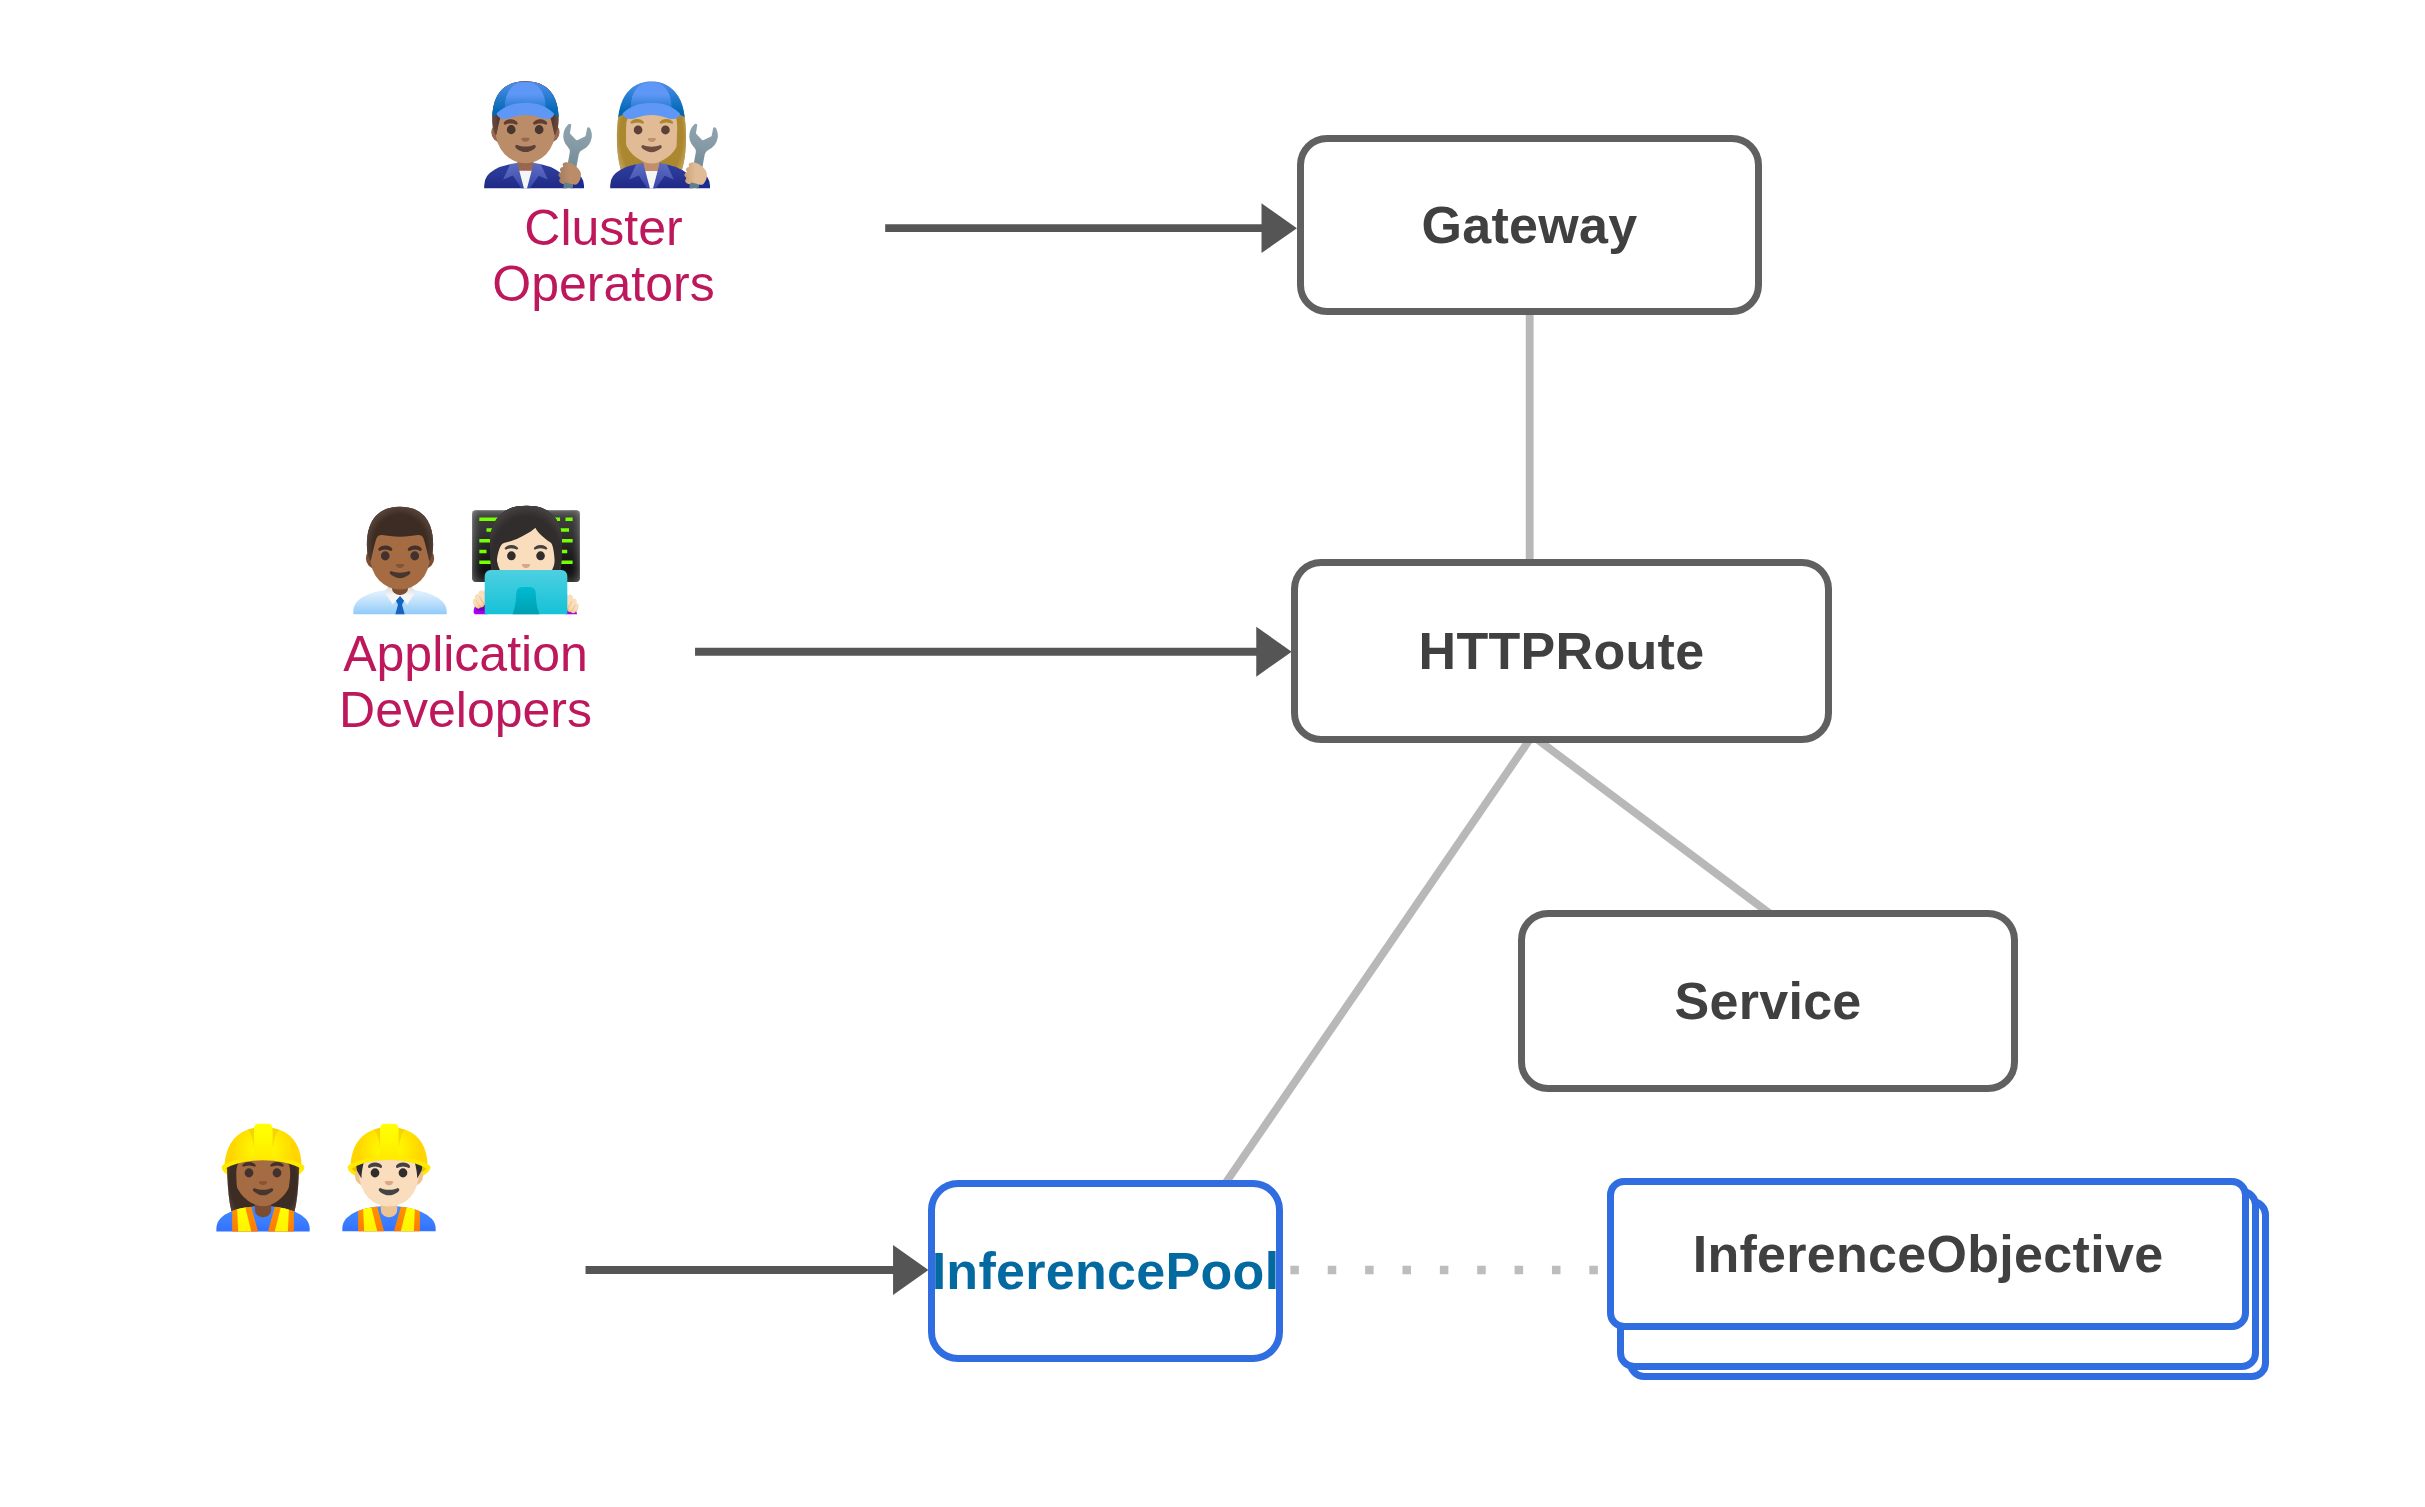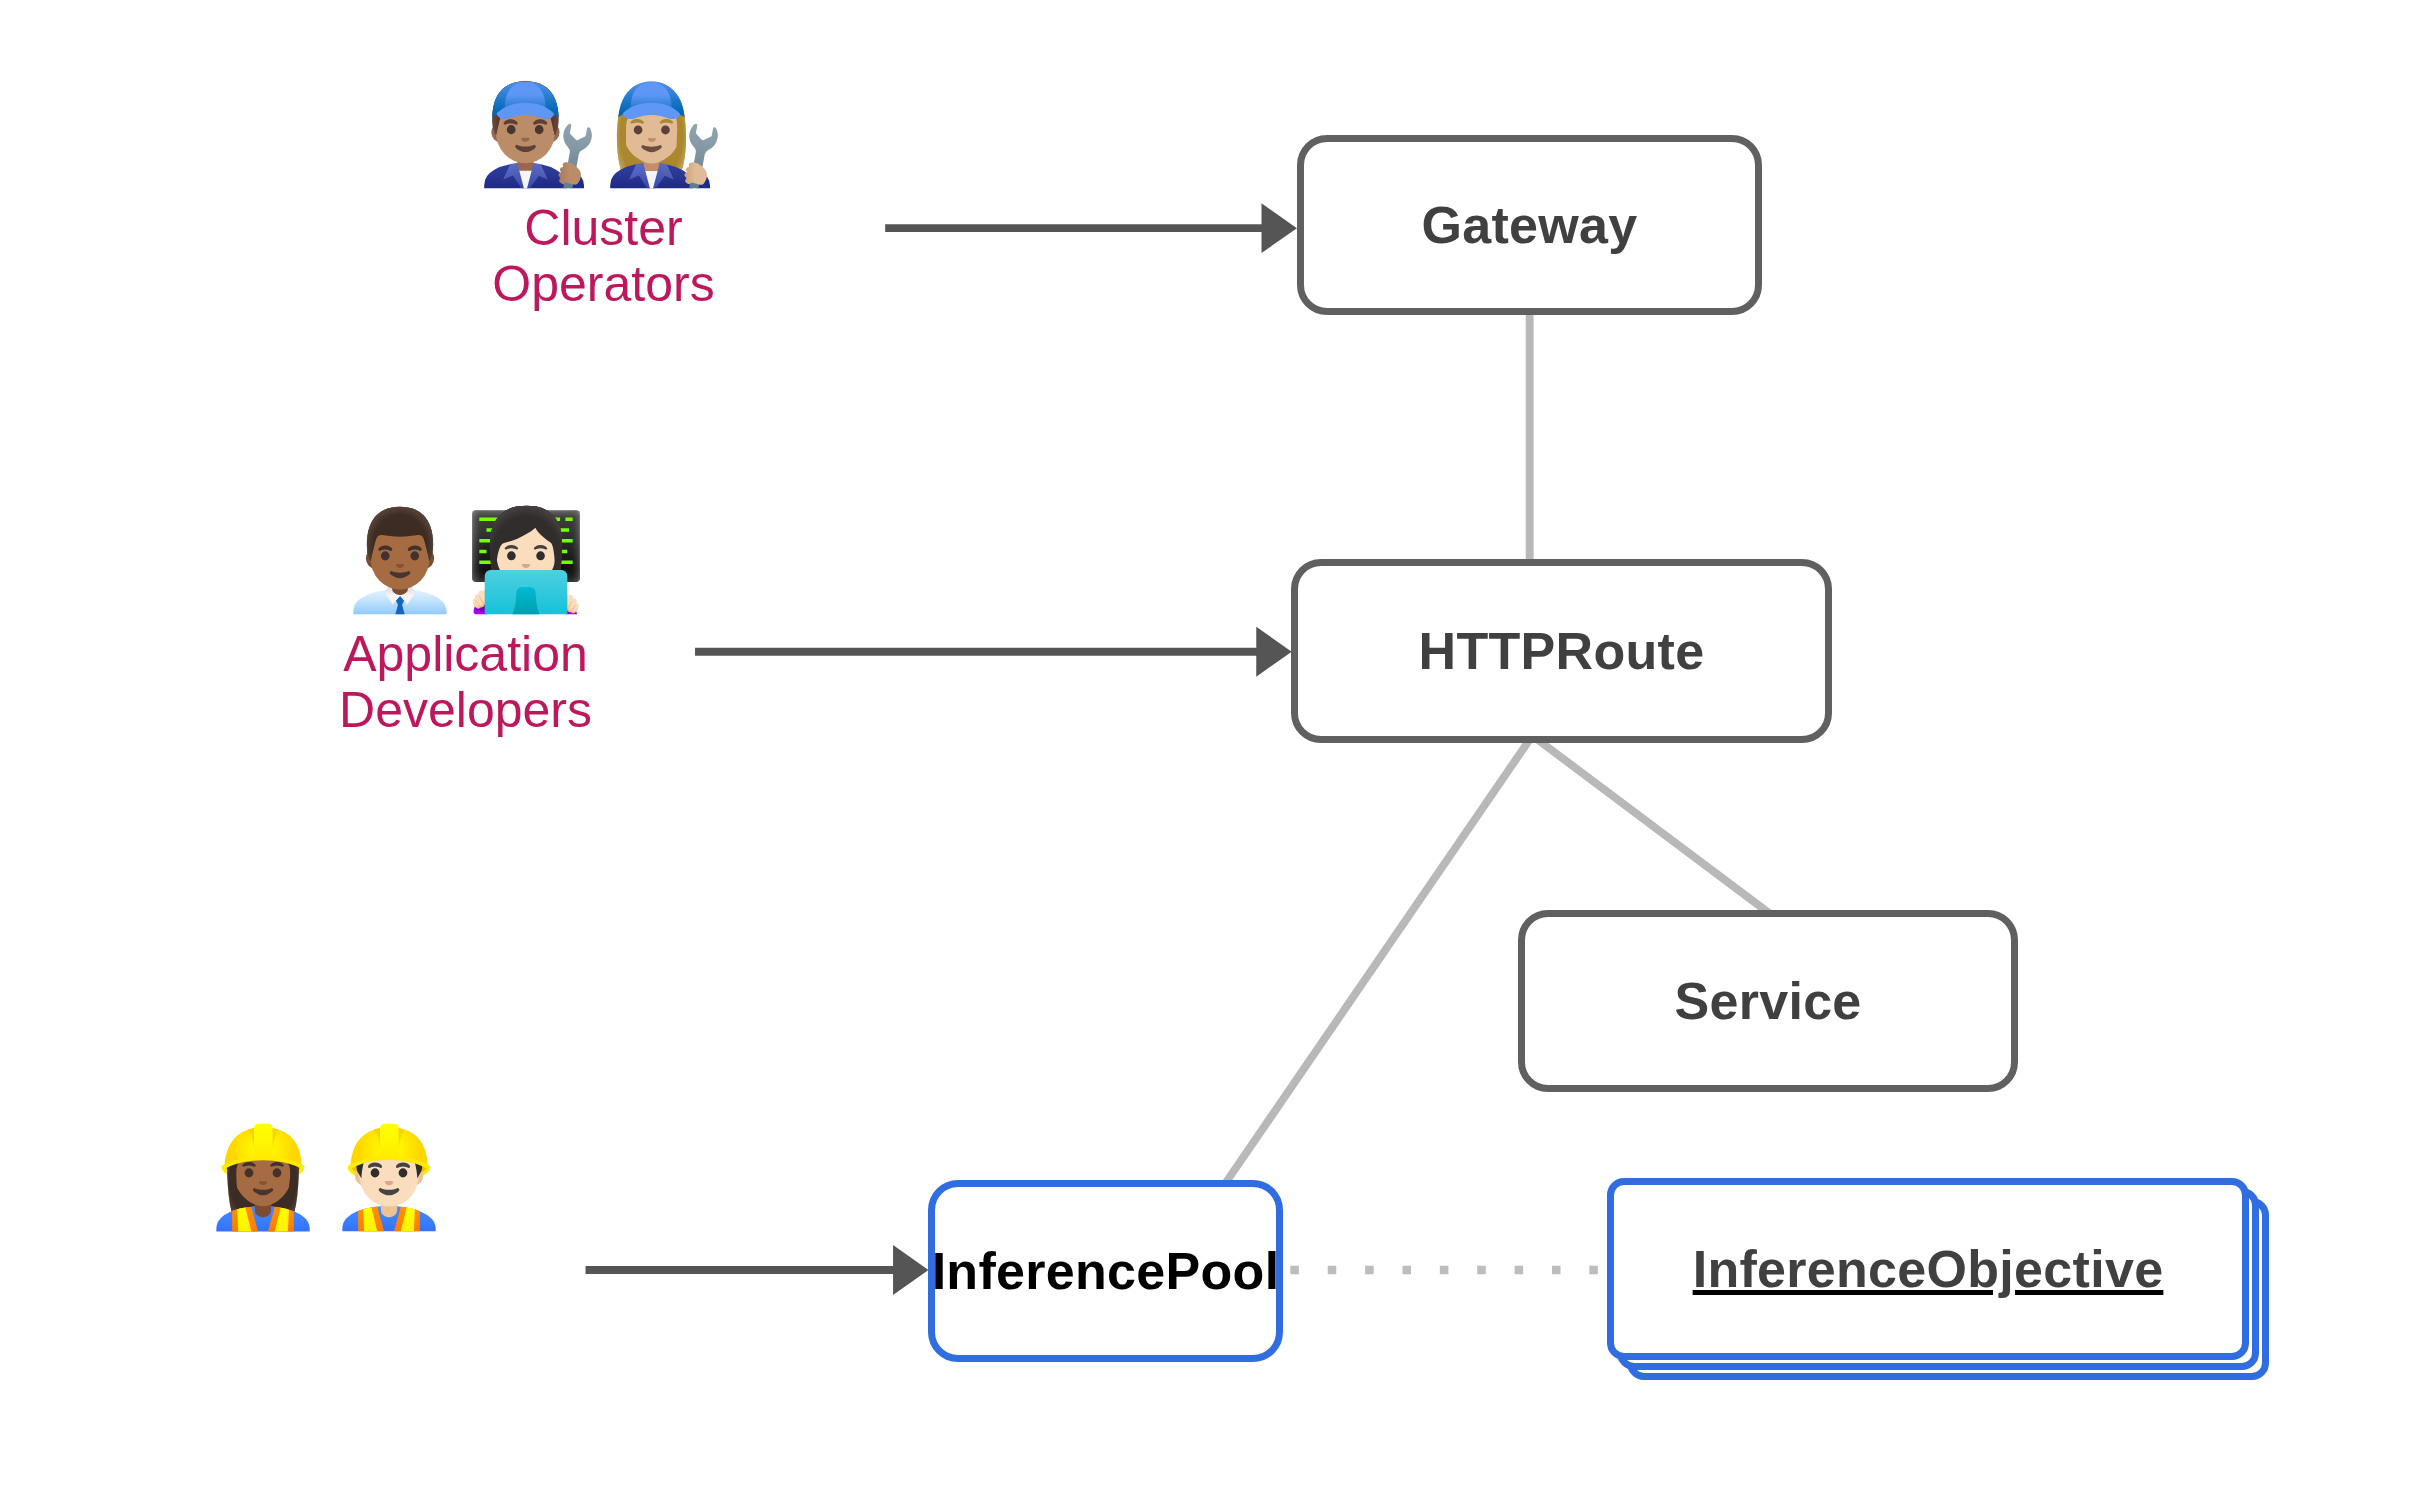--- a/index.html
+++ b/index.html
@@ -77,21 +77,21 @@
     font-weight: bold;
     color: #404040;
     white-space: nowrap;
     letter-spacing: 0.3px;
   }
 
   .node-box.accent {
     border-color: #2f6de0;
   }
   .node-box.accent .node-label {
-    color: #000000;
+    color: #0369a1;
   }
 
   
   .stack-wrap {
     position: absolute;
     z-index: 4;
   }
   .stack-card {
     position: absolute;
     box-sizing: border-box;
@@ -167,19 +167,19 @@
     <span class="node-label">Service</span>
   </div>
 
   <div class="node-box accent" style="left:928px; top:1180px; width:355px; height:182px;">
     <span class="node-label">InferencePool</span>
   </div>
 
   <div class="stack-wrap" style="left:1607px; top:1178px; width:682px; height:216px;">
     <div class="stack-card back" style="left:19.7px; top:19.7px; width:642px; height:182px;"></div>
     <div class="stack-card mid" style="left:9.8px; top:9.8px; width:642px; height:182px;"></div>
-    <div class="stack-card front" style="left:0px; top:0px; width:642px; height:182px;text-decoration:underline;">
+    <div class="stack-card front" style="left:0px; top:0px; width:642px; height:152px;">
       <span class="node-label">InferenceObjective</span>
     </div>
   </div>
 
 </div>
 
 
 </body></html>

